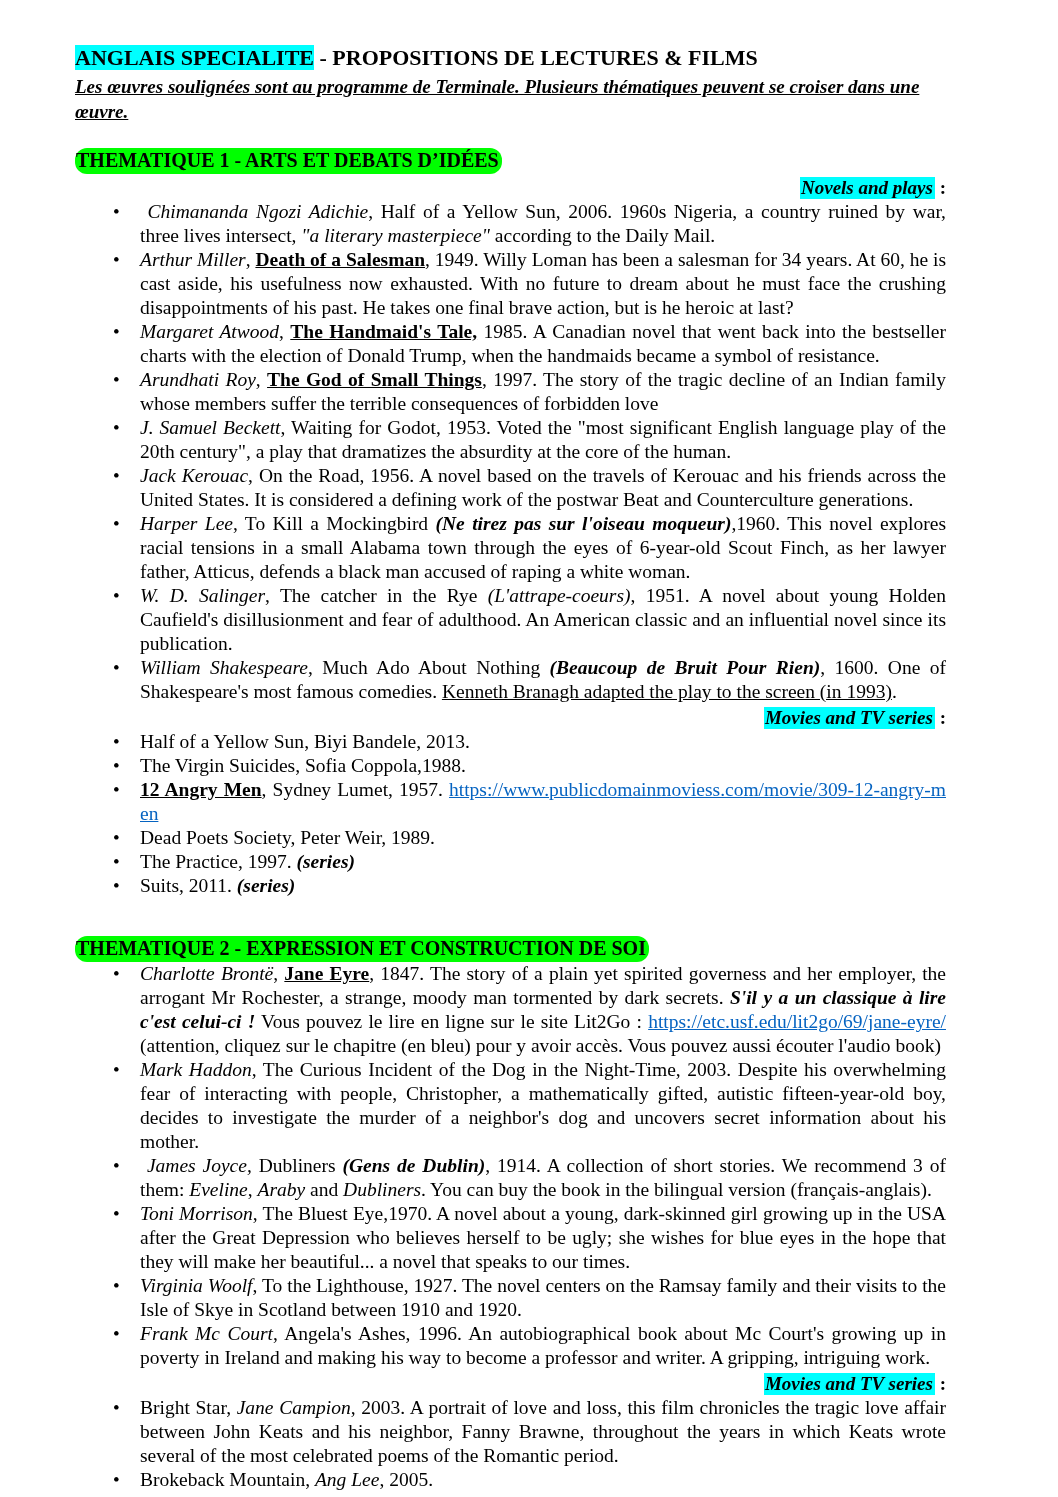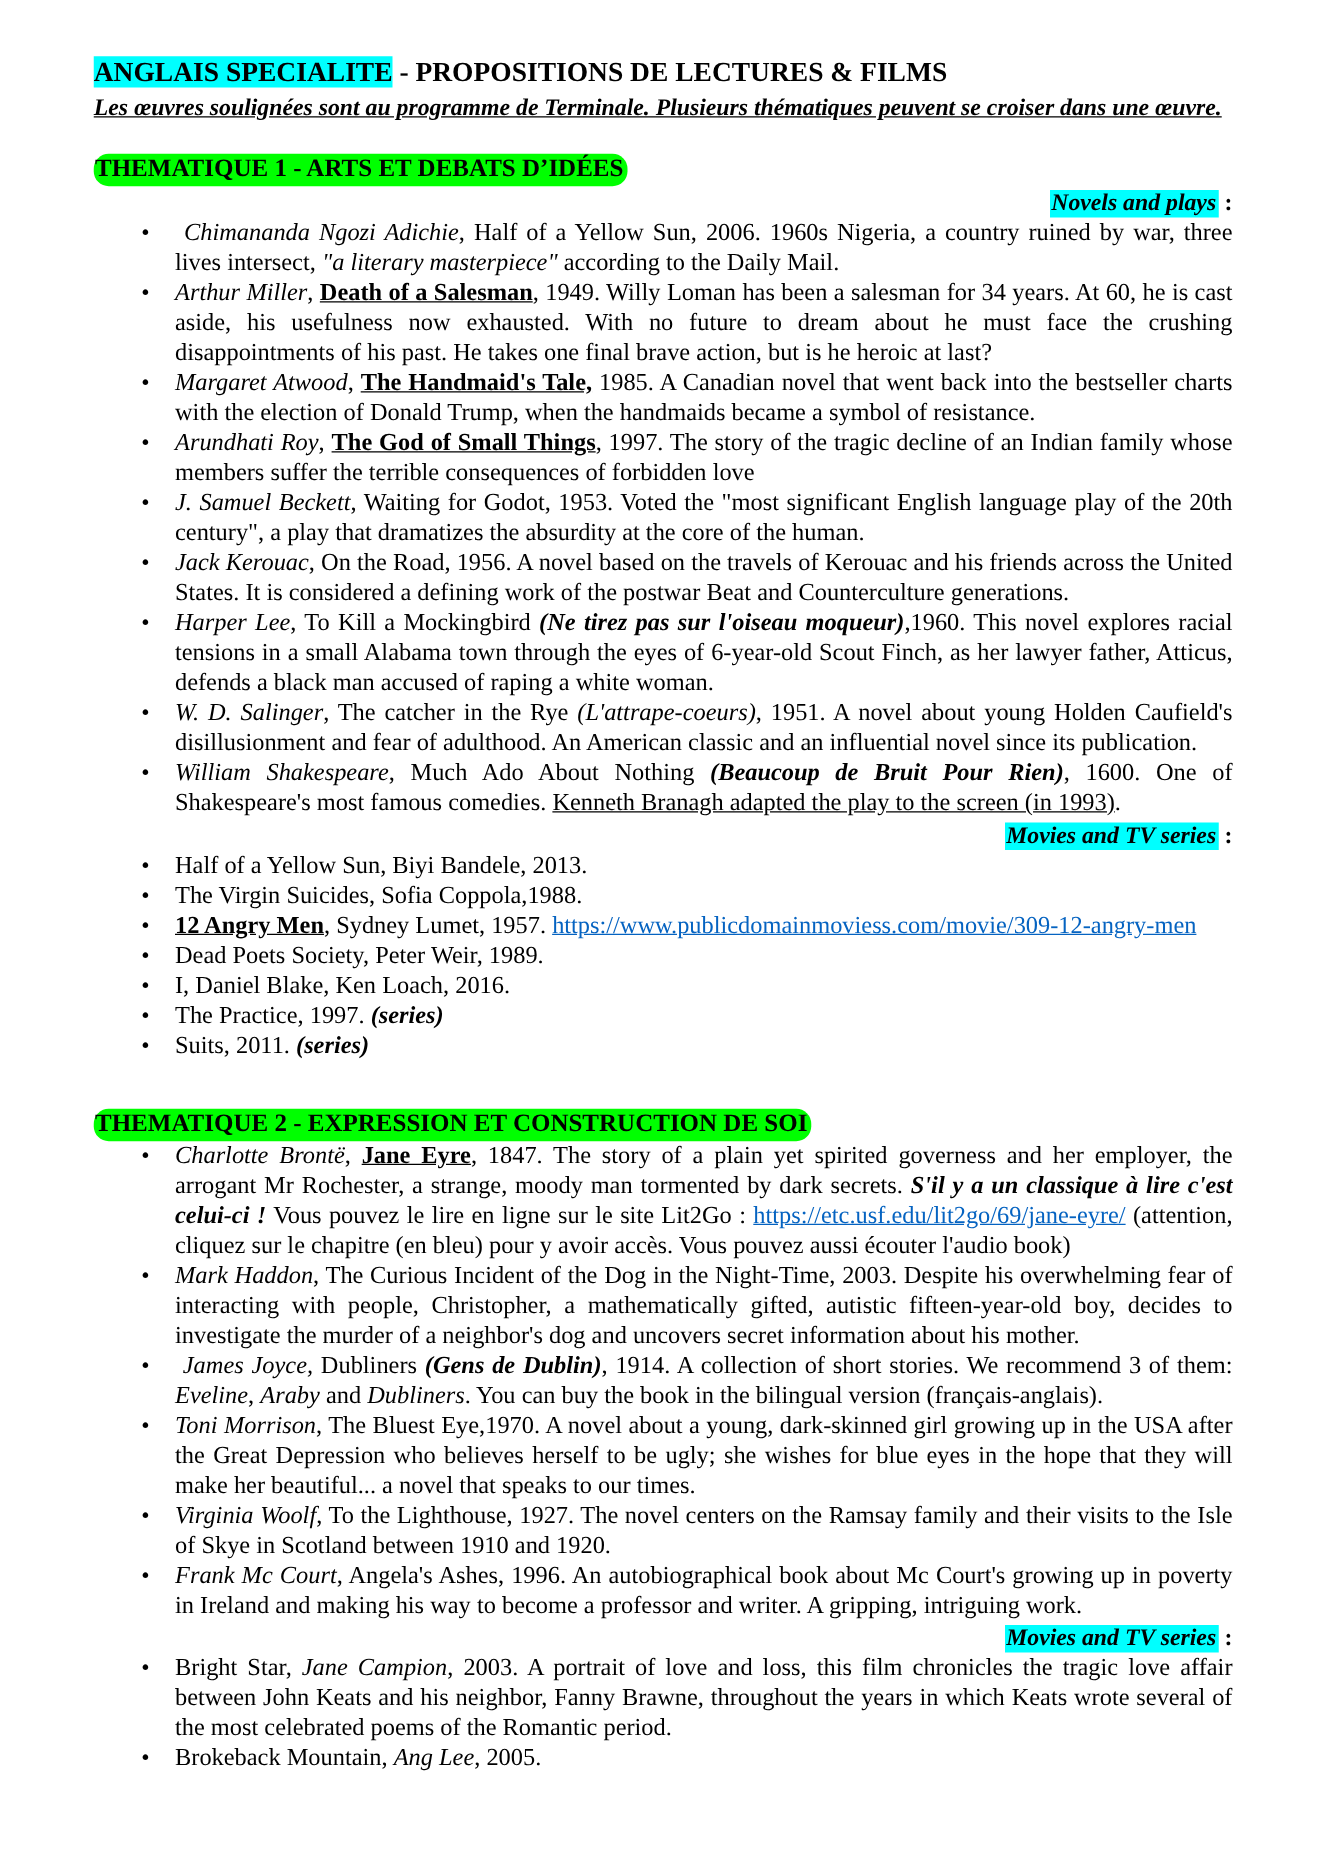--- a/index.html
+++ b/index.html
@@ -10,21 +10,21 @@
   }
   *{box-sizing:border-box;}
   html,body{margin:0;padding:0;}
   body{
     width:1058px;height:1497px;overflow:hidden;
     background:#ffffff;color:var(--ink);
     font-family:"Liberation Serif","DejaVu Serif",serif;
   }
   .page{
     width:1058px;height:1497px;
-    padding:44px 72px 0 75px;
+    padding:44px 112px 0 75px;
   }
   
   .title-line{
     font-size:22px;font-weight:bold;line-height:28px;white-space:nowrap;
   }
   .hl-cyan{background:var(--hl-cyan);}
   .subtitle{
     margin-top:2px;
     font-size:19px;font-weight:bold;font-style:italic;
     text-decoration:underline;line-height:25px;
@@ -90,21 +90,20 @@
           <li><span class="seg-i">J. Samuel Beckett</span><span class="seg-plain">, </span><span class="seg-b">Waiting for Godot</span><span class="seg-plain">, 1953. Voted the "most significant English language play of the 20th century", a play that dramatizes the absurdity at the core of the human.</span></li>
           <li><span class="seg-i">Jack Kerouac</span><span class="seg-plain">, </span><span class="seg-b">On the Road</span><span class="seg-plain">, 1956. A novel based on the travels of Kerouac and his friends across the United States. It is considered a defining work of the postwar Beat and Counterculture generations.</span></li>
           <li><span class="seg-i">Harper Lee</span><span class="seg-plain">, </span><span class="seg-b">To Kill a Mockingbird </span><span class="seg-bi">(Ne tirez pas sur l'oiseau moqueur)</span><span class="seg-plain">,1960. This novel explores racial tensions in a small Alabama town through the eyes of 6-year-old Scout Finch, as her lawyer father, Atticus, defends a black man accused of raping a white woman.</span></li>
           <li><span class="seg-i">W. D. Salinger</span><span class="seg-plain">, </span><span class="seg-b">The catcher in the Rye </span><span class="seg-i">(L'attrape-coeurs)</span><span class="seg-plain">, 1951. A novel about young Holden Caufield's disillusionment and fear of adulthood. An American classic and an influential novel since its publication.</span></li>
           <li><span class="seg-i">William Shakespeare</span><span class="seg-plain">, </span><span class="seg-b">Much Ado About Nothing </span><span class="seg-bi">(Beaucoup de Bruit Pour Rien)</span><span class="seg-plain">, 1600. One of Shakespeare's most famous comedies. </span><span class="seg-u">Kenneth Branagh adapted the play to the screen (in 1993)</span><span class="seg-plain">.</span></li>
         </ul><div class="group-line"><span class="group-label hl-cyan">Movies and TV series</span><span class="group-colon"> :</span></div><ul class="items">
           <li><span class="seg-b">Half of a Yellow Sun</span><span class="seg-plain">, Biyi Bandele, 2013.</span></li>
           <li><span class="seg-b">The Virgin Suicides</span><span class="seg-plain">, Sofia Coppola,1988.</span></li>
           <li><span class="seg-bu">12 Angry Men</span><span class="seg-plain">, Sydney Lumet, 1957. </span><a class="seg-link" href="#">https://www.publicdomainmoviess.com/movie/309-12-angry-men</a></li>
           <li><span class="seg-b">Dead Poets Society</span><span class="seg-plain">, Peter Weir, 1989.</span></li>
-          <li><span class="seg-b">I, Daniel Blake</span><span class="seg-plain">, Ken Loach, 2016.</span></li>
           <li><span class="seg-b">The Practice</span><span class="seg-plain">, 1997. </span><span class="seg-bi">(series)</span></li>
           <li><span class="seg-b">Suits</span><span class="seg-plain">, 2011. </span><span class="seg-bi">(series)</span></li>
         </ul></section>
       <section class="section"><div class="sec-head">THEMATIQUE 2 - EXPRESSION ET CONSTRUCTION DE SOI</div><ul class="items">
           <li><span class="seg-i">Charlotte Brontë</span><span class="seg-plain">, </span><span class="seg-bu">Jane Eyre</span><span class="seg-plain">, 1847. The story of a plain yet spirited governess and her employer, the arrogant Mr Rochester, a strange, moody man tormented by dark secrets.  </span><span class="seg-bi">S'il y a un classique à lire c'est celui-ci !</span><span class="seg-plain"> Vous pouvez le lire en ligne sur le site Lit2Go : </span><a class="seg-link" href="#">https://etc.usf.edu/lit2go/69/jane-eyre/</a><span class="seg-plain"> (attention, cliquez sur le chapitre (en bleu) pour y avoir accès. Vous pouvez aussi écouter l'audio book)</span></li>
           <li><span class="seg-i">Mark Haddon</span><span class="seg-plain">, </span><span class="seg-b">The Curious Incident of the Dog in the Night-Time</span><span class="seg-plain">, 2003. Despite his overwhelming fear of interacting with people, Christopher, a mathematically gifted, autistic fifteen-year-old boy, decides to investigate the murder of a neighbor's dog and uncovers secret information about his mother.</span></li>
           <li><span class="seg-i">&nbsp;James Joyce, </span><span class="seg-b">Dubliners </span><span class="seg-bi">(Gens de Dublin)</span><span class="seg-plain">, 1914. A collection of short stories.  We recommend 3 of them: </span><span class="seg-i">Eveline</span><span class="seg-plain">, </span><span class="seg-i">Araby</span><span class="seg-plain"> and </span><span class="seg-i">Dubliners</span><span class="seg-plain">. You can buy the book in the bilingual version (français-anglais).</span></li>
           <li><span class="seg-i">Toni Morrison</span><span class="seg-plain">, </span><span class="seg-b">The Bluest Eye</span><span class="seg-plain">,1970. A novel about a young, dark-skinned girl growing up in the USA after the Great Depression who believes herself to be ugly; she wishes for blue eyes in the hope that they will make her beautiful... a novel that speaks to our times.</span></li>
           <li><span class="seg-i">Virginia Woolf</span><span class="seg-plain">, </span><span class="seg-b">To the Lighthouse</span><span class="seg-plain">, 1927. The novel centers on the Ramsay family and their visits to the Isle of Skye in Scotland between 1910 and 1920.</span></li>
           <li><span class="seg-i">Frank Mc Court</span><span class="seg-plain">, </span><span class="seg-b">Angela's Ashes</span><span class="seg-plain">, 1996. An autobiographical book about Mc Court's growing up in poverty in Ireland and making his way to become a professor and writer. A gripping, intriguing work.</span></li>

